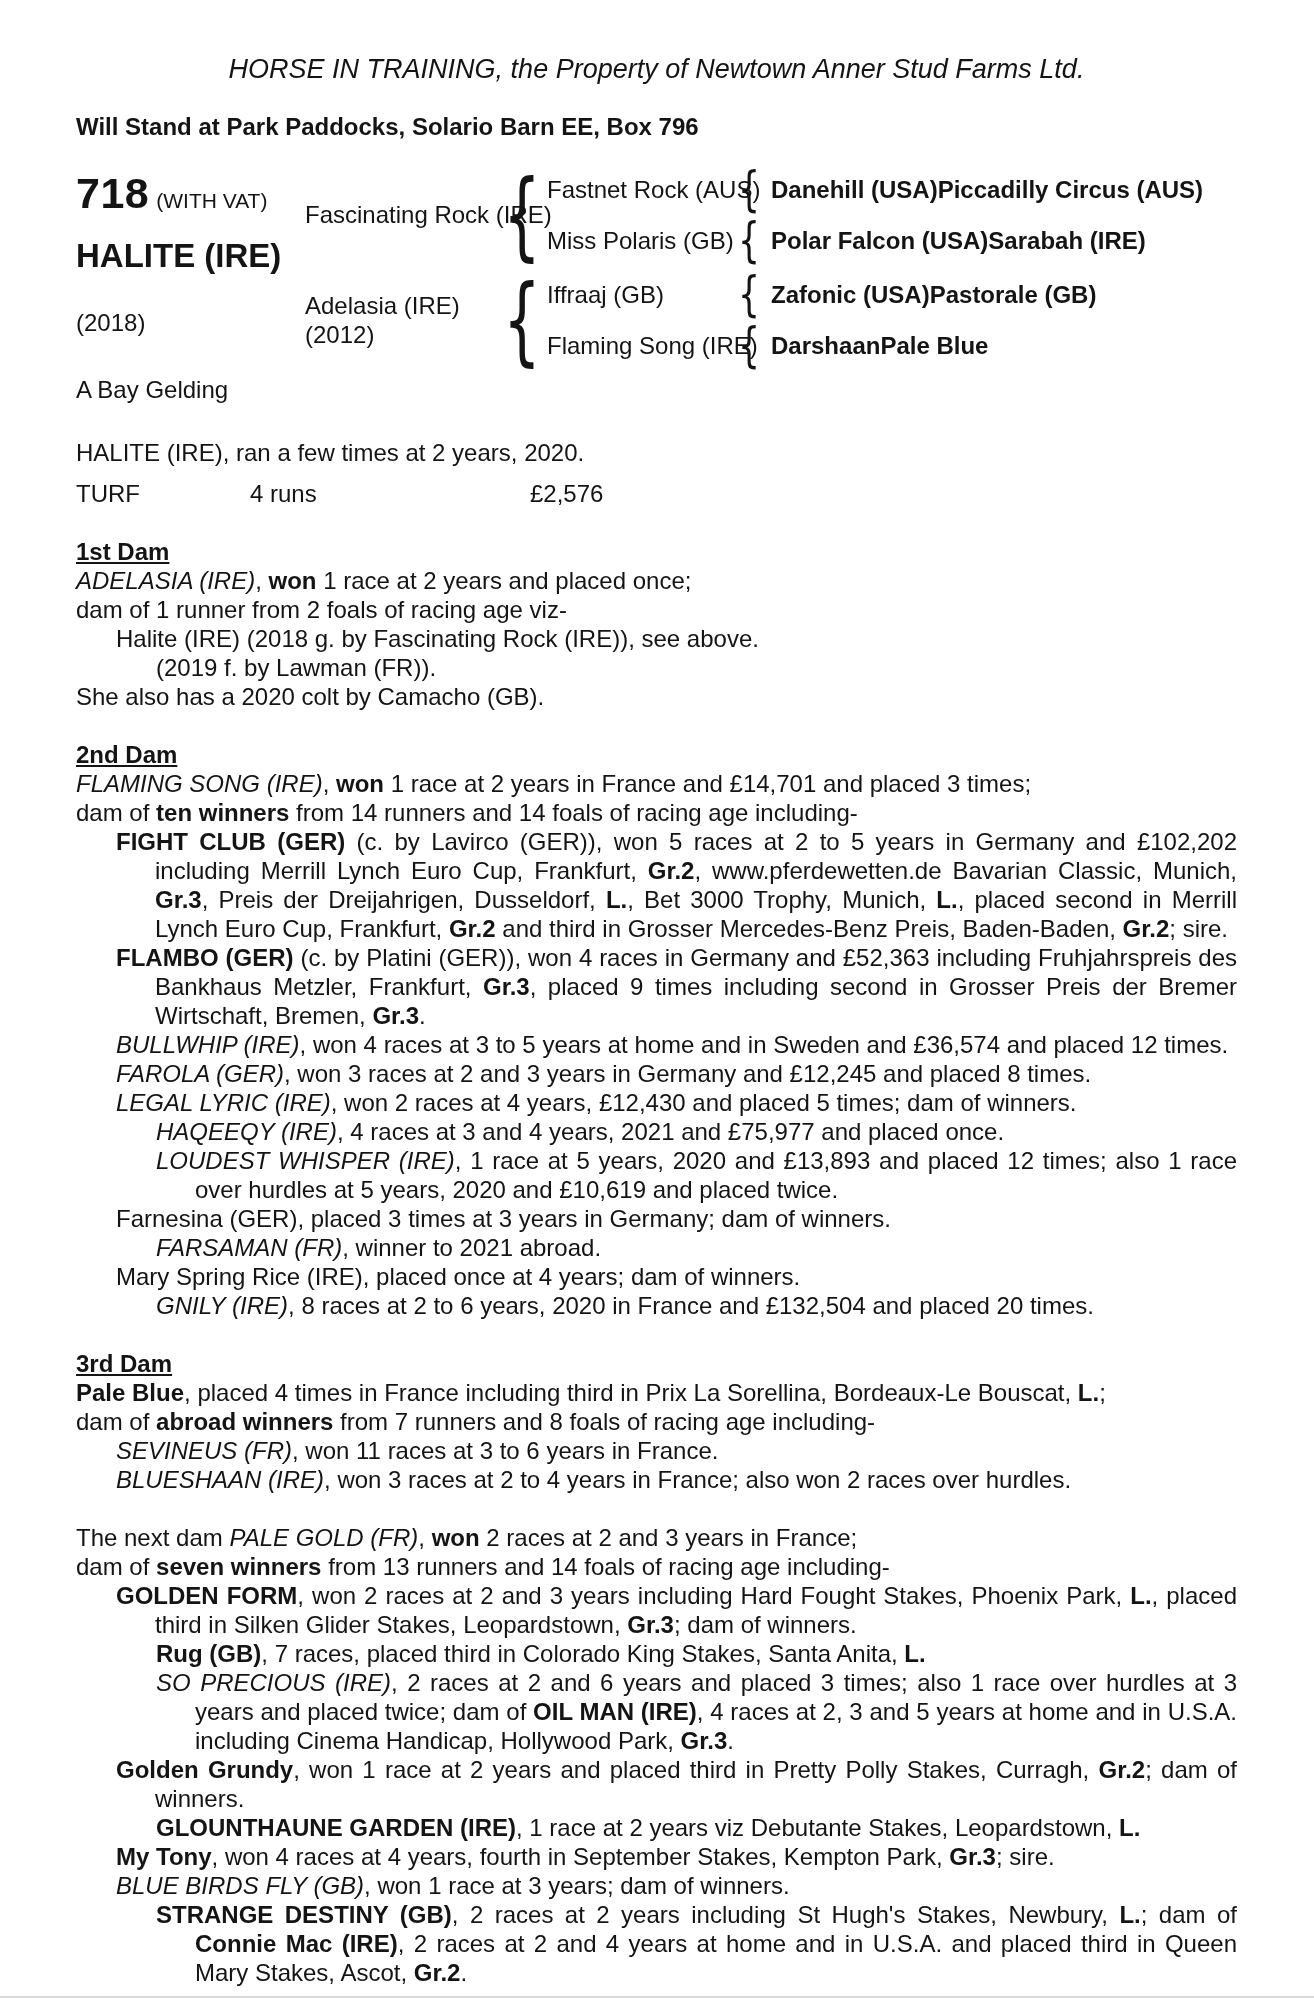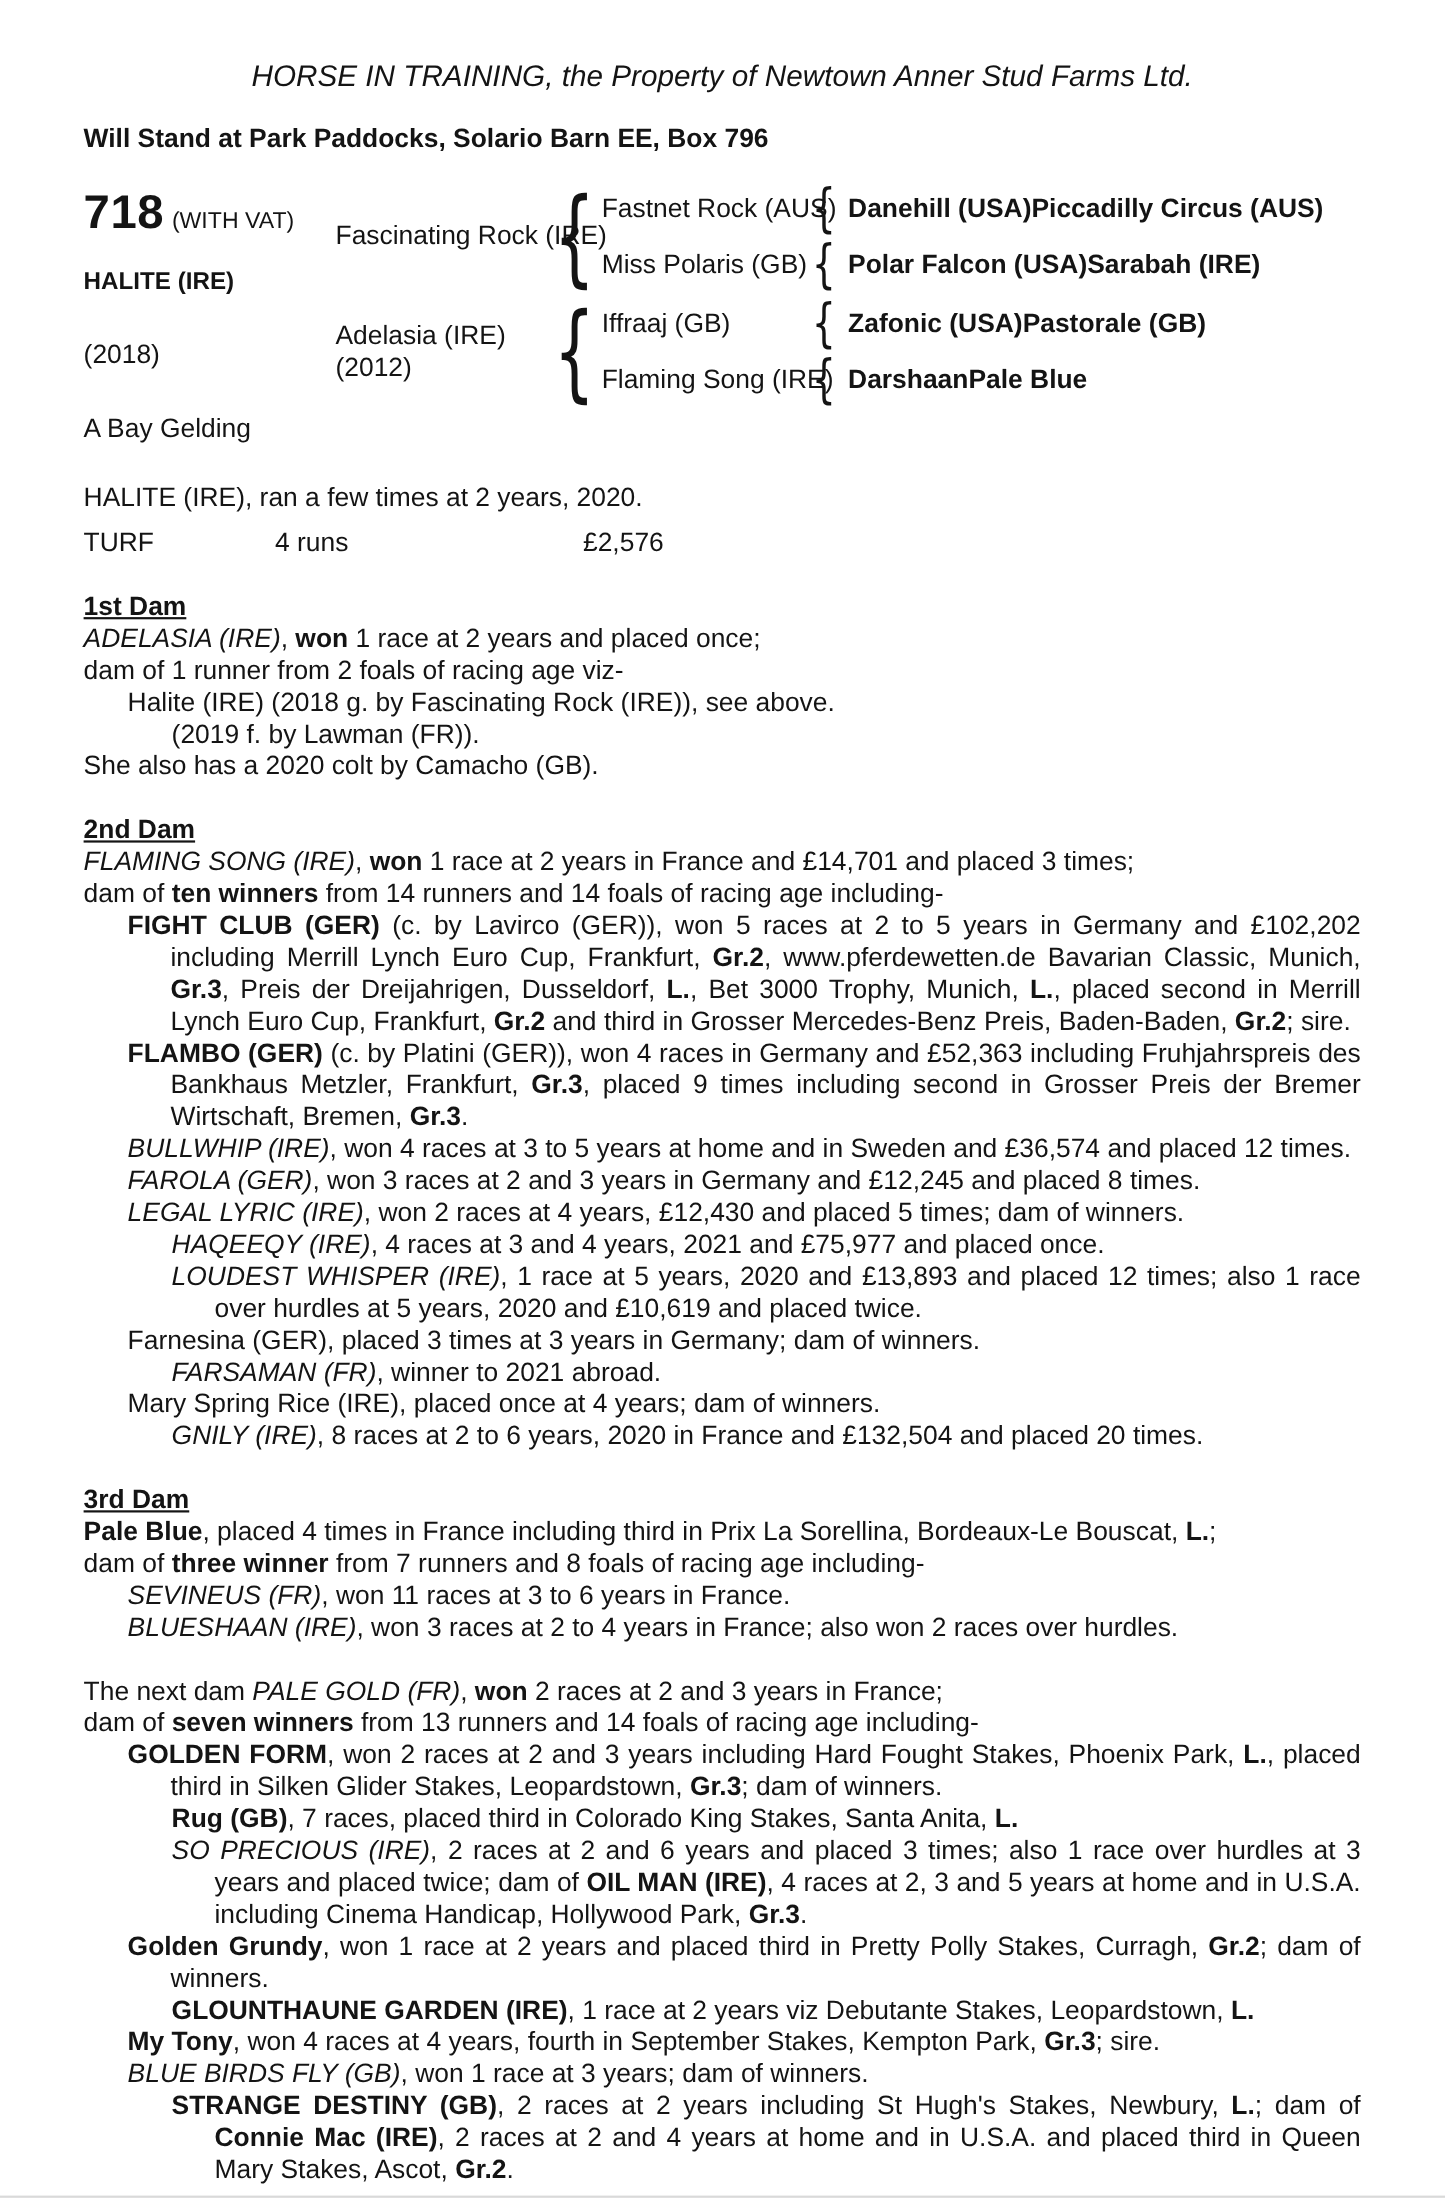--- a/index.html
+++ b/index.html
@@ -17,21 +17,21 @@
     margin:0 0 26px 0;
   }
   .stand-line{font-weight:bold;margin:0 0 24px 0;}
 
   
   .lot-row{display:flex;align-items:flex-start;margin:0 0 34px 0;}
   .lot-info{width:229px;flex-shrink:0;padding-top:6px;}
   .lot-number-line{display:flex;align-items:baseline;white-space:nowrap;}
   .lot-number{font-size:43px;font-weight:bold;letter-spacing:0.5px;line-height:44px;}
   .vat-note{font-size:21px;margin-left:7px;}
-  .horse-name{font-weight:bold;font-size:22px;margin-top:26px;}
+  .horse-name{font-weight:bold;font-size:33px;margin-top:26px;}
   .foal-year,.horse-desc{font-size:24px;margin-top:38px;}
 
   .ped-tree{flex:1;display:flex;flex-direction:column;gap:6px;padding-top:0;}
   .gen1-row{display:flex;align-items:center;}
   .gen1-cell{width:200px;flex-shrink:0;white-space:nowrap;}
   .gen1-cell div:empty{display:none;}
   .gen2-col{display:flex;flex-direction:column;gap:3px;}
   .gen2-row{display:flex;align-items:center;min-height:47px;}
   .gen2-cell{width:190px;flex-shrink:0;white-space:nowrap;}
   .gen3-col{display:flex;flex-direction:row;justify-content:space-between;font-weight:bold;}
@@ -167,21 +167,21 @@
       <div class="para indent-1"><span class="i">FAROLA (GER)</span><span>, won 3 races at 2 and 3 years in Germany and £12,245 and placed 8 times.</span></div>
       <div class="para indent-1"><span class="i">LEGAL LYRIC (IRE)</span><span>, won 2 races at 4 years, £12,430 and placed 5 times; dam of winners.</span></div>
       <div class="para indent-2"><span class="i">HAQEEQY (IRE)</span><span>, 4 races at 3 and 4 years, 2021 and £75,977 and placed once.</span></div>
       <div class="para indent-2"><span class="i">LOUDEST WHISPER (IRE)</span><span>, 1 race at 5 years, 2020 and £13,893 and placed 12 times; also 1 race over hurdles at 5 years, 2020 and £10,619 and placed twice.</span></div>
       <div class="para indent-1"><span>Farnesina (GER), placed 3 times at 3 years in Germany; dam of winners.</span></div>
       <div class="para indent-2"><span class="i">FARSAMAN (FR)</span><span>, winner to 2021 abroad.</span></div>
       <div class="para indent-1"><span>Mary Spring Rice (IRE), placed once at 4 years; dam of winners.</span></div>
       <div class="para indent-2"><span class="i">GNILY (IRE)</span><span>, 8 races at 2 to 6 years, 2020 in France and £132,504 and placed 20 times.</span></div>
       <div class="sec-heading">3rd Dam</div>
       <div class="para indent-0"><span class="b">Pale Blue</span><span>, placed 4 times in France including third in Prix La Sorellina, Bordeaux-Le Bouscat, </span><span class="b">L.</span><span>;</span></div>
-      <div class="para indent-0"><span>dam of </span><span class="b">three winner</span><span> from 7 runners and 8 foals of racing age including-</span></div>
+      <div class="para indent-0"><span>dam of </span><span class="b">abroad winners</span><span> from 7 runners and 8 foals of racing age including-</span></div>
       <div class="para indent-1"><span class="i">SEVINEUS (FR)</span><span>, won 11 races at 3 to 6 years in France.</span></div>
       <div class="para indent-1"><span class="i">BLUESHAAN (IRE)</span><span>, won 3 races at 2 to 4 years in France; also won 2 races over hurdles.</span></div>
       <div class="body-spacer"></div>
       <div class="para indent-0"><span>The next dam </span><span class="i">PALE GOLD (FR)</span><span>, </span><span class="b">won</span><span> 2 races at 2 and 3 years in France;</span></div>
       <div class="para indent-0"><span>dam of </span><span class="b">seven winners</span><span> from 13 runners and 14 foals of racing age including-</span></div>
       <div class="para indent-1"><span class="b">GOLDEN FORM</span><span>, won 2 races at 2 and 3 years including Hard Fought Stakes, Phoenix Park, </span><span class="b">L.</span><span>, placed third in Silken Glider Stakes, Leopardstown, </span><span class="b">Gr.3</span><span>; dam of winners.</span></div>
       <div class="para indent-2"><span class="b">Rug (GB)</span><span>, 7 races, placed third in Colorado King Stakes, Santa Anita, </span><span class="b">L.</span></div>
       <div class="para indent-2"><span class="i">SO PRECIOUS (IRE)</span><span>, 2 races at 2 and 6 years and placed 3 times; also 1 race over hurdles at 3 years and placed twice; dam of </span><span class="b">OIL MAN (IRE)</span><span>, 4 races at 2, 3 and 5 years at home and in U.S.A. including Cinema Handicap, Hollywood Park, </span><span class="b">Gr.3</span><span>.</span></div>
       <div class="para indent-1"><span class="b">Golden Grundy</span><span>, won 1 race at 2 years and placed third in Pretty Polly Stakes, Curragh, </span><span class="b">Gr.2</span><span>; dam of winners.</span></div>
       <div class="para indent-2"><span class="b">GLOUNTHAUNE GARDEN (IRE)</span><span>, 1 race at 2 years viz Debutante Stakes, Leopardstown, </span><span class="b">L.</span></div>

